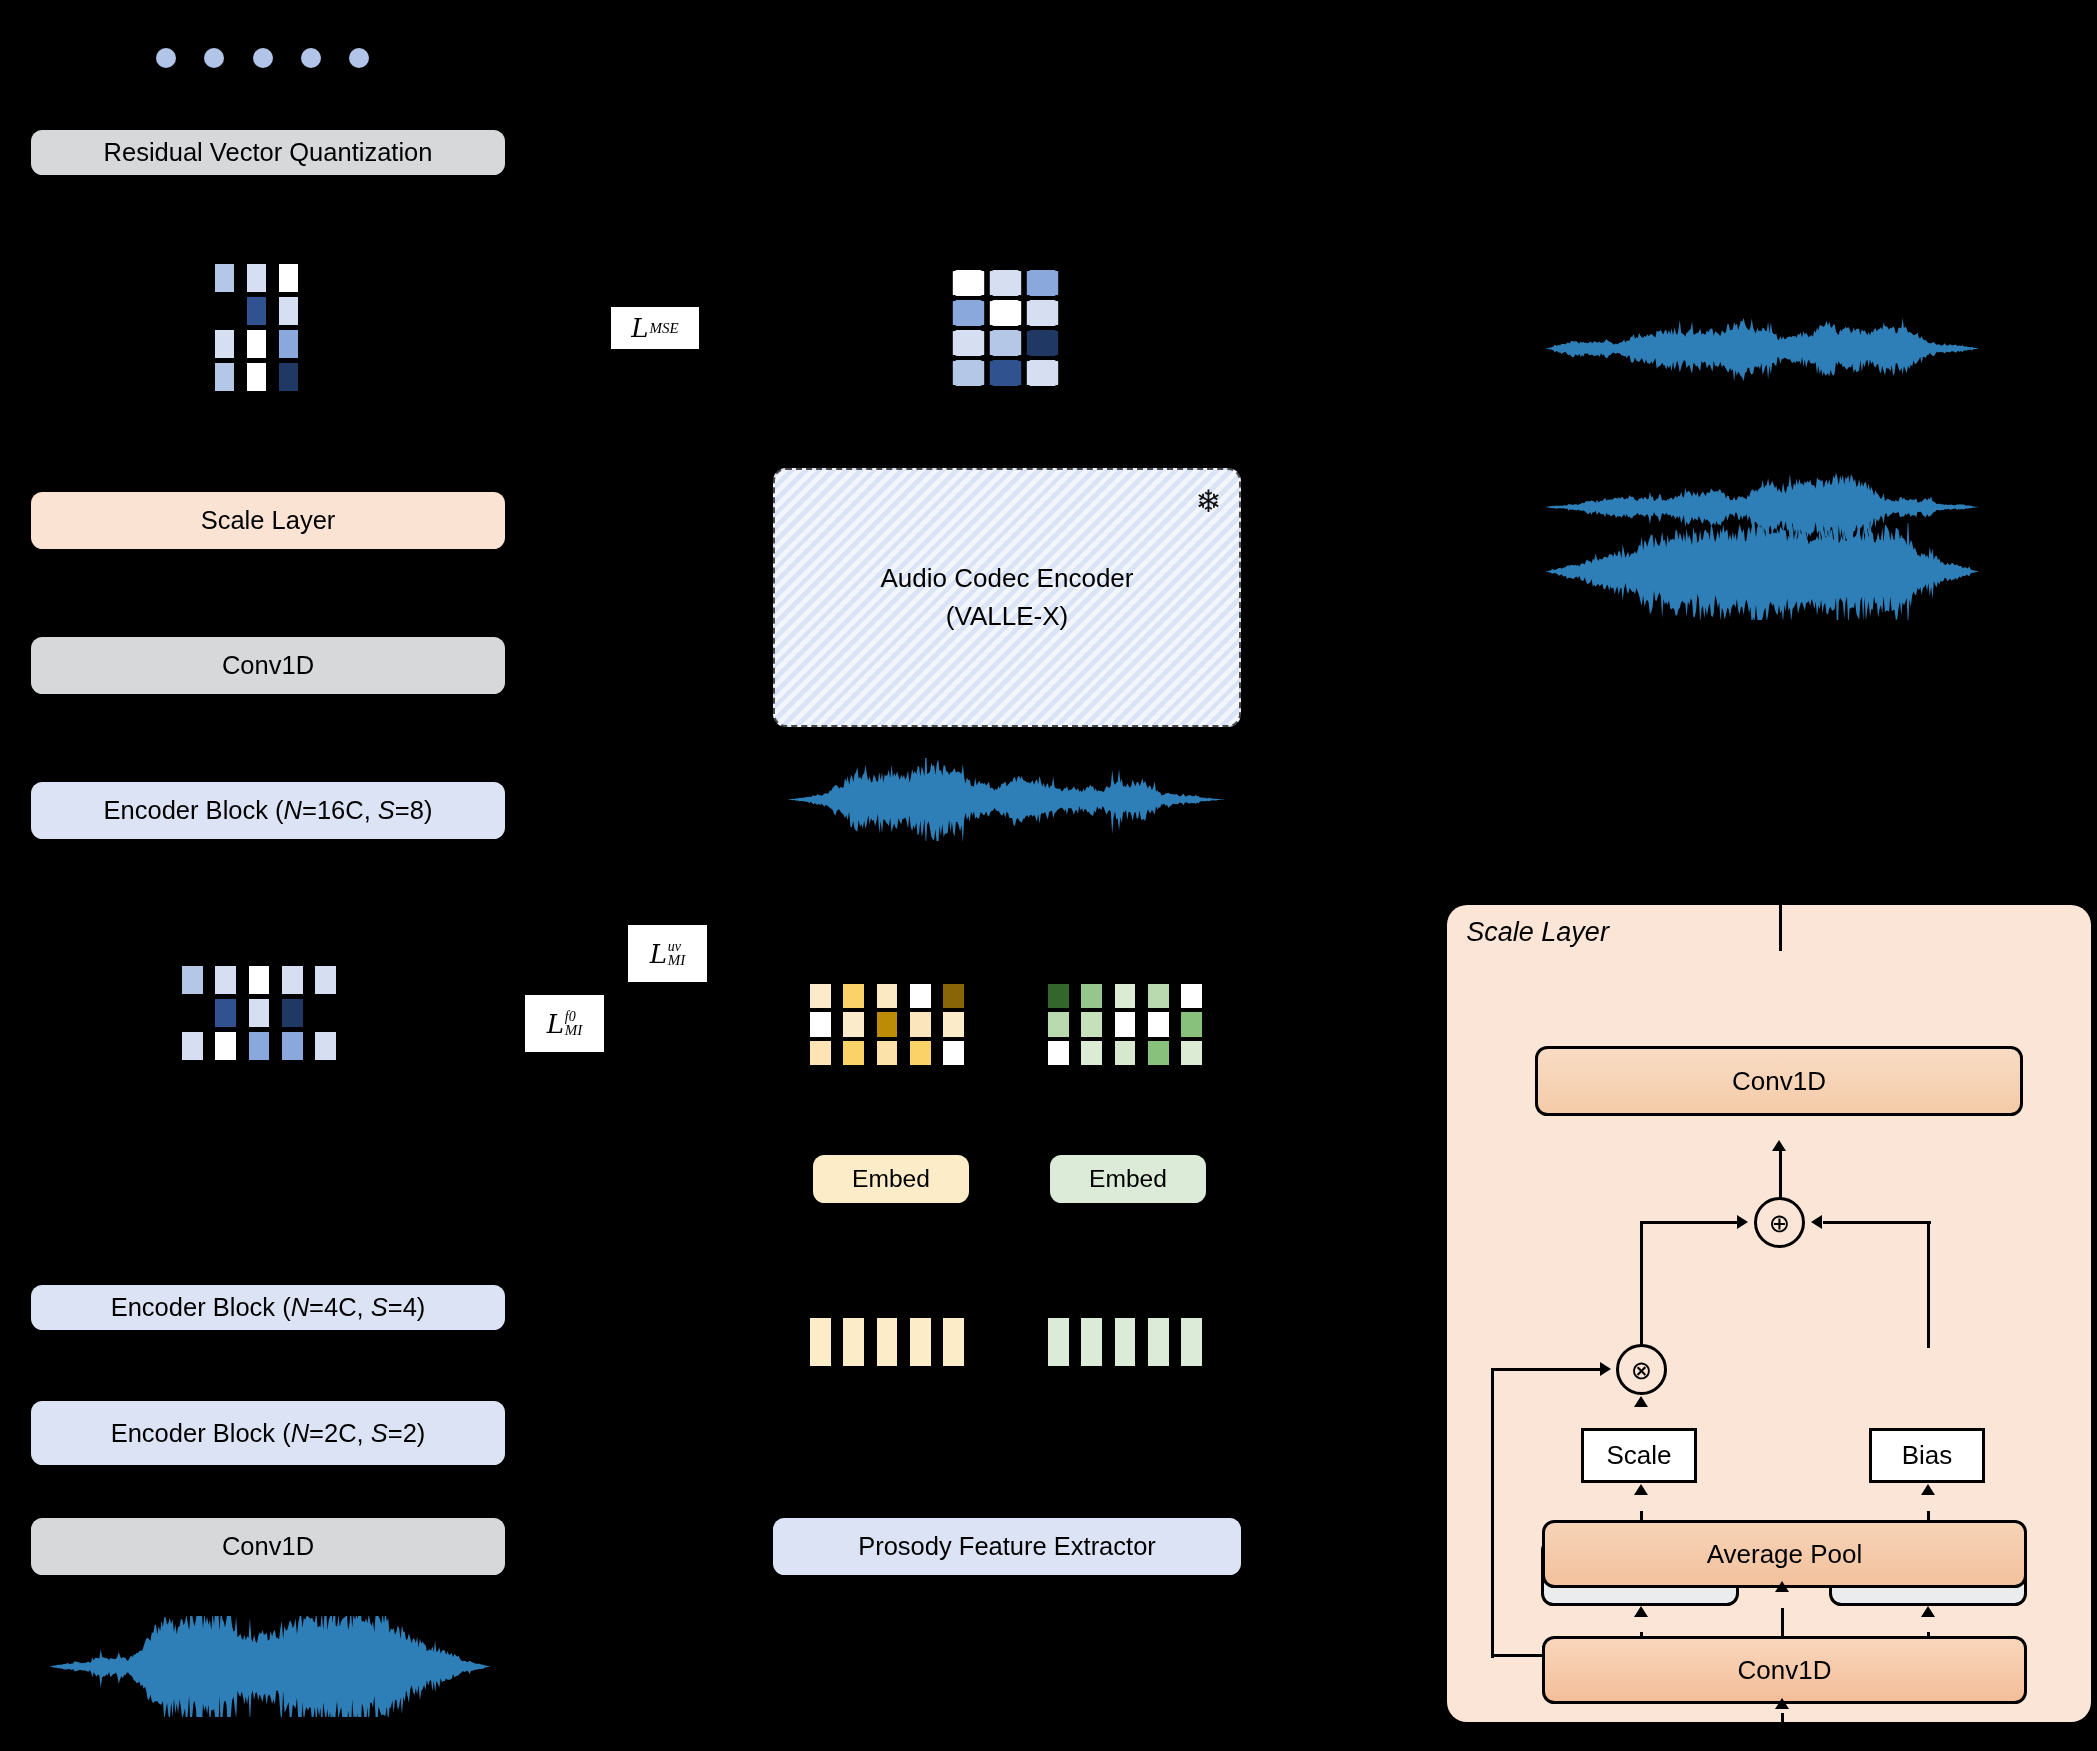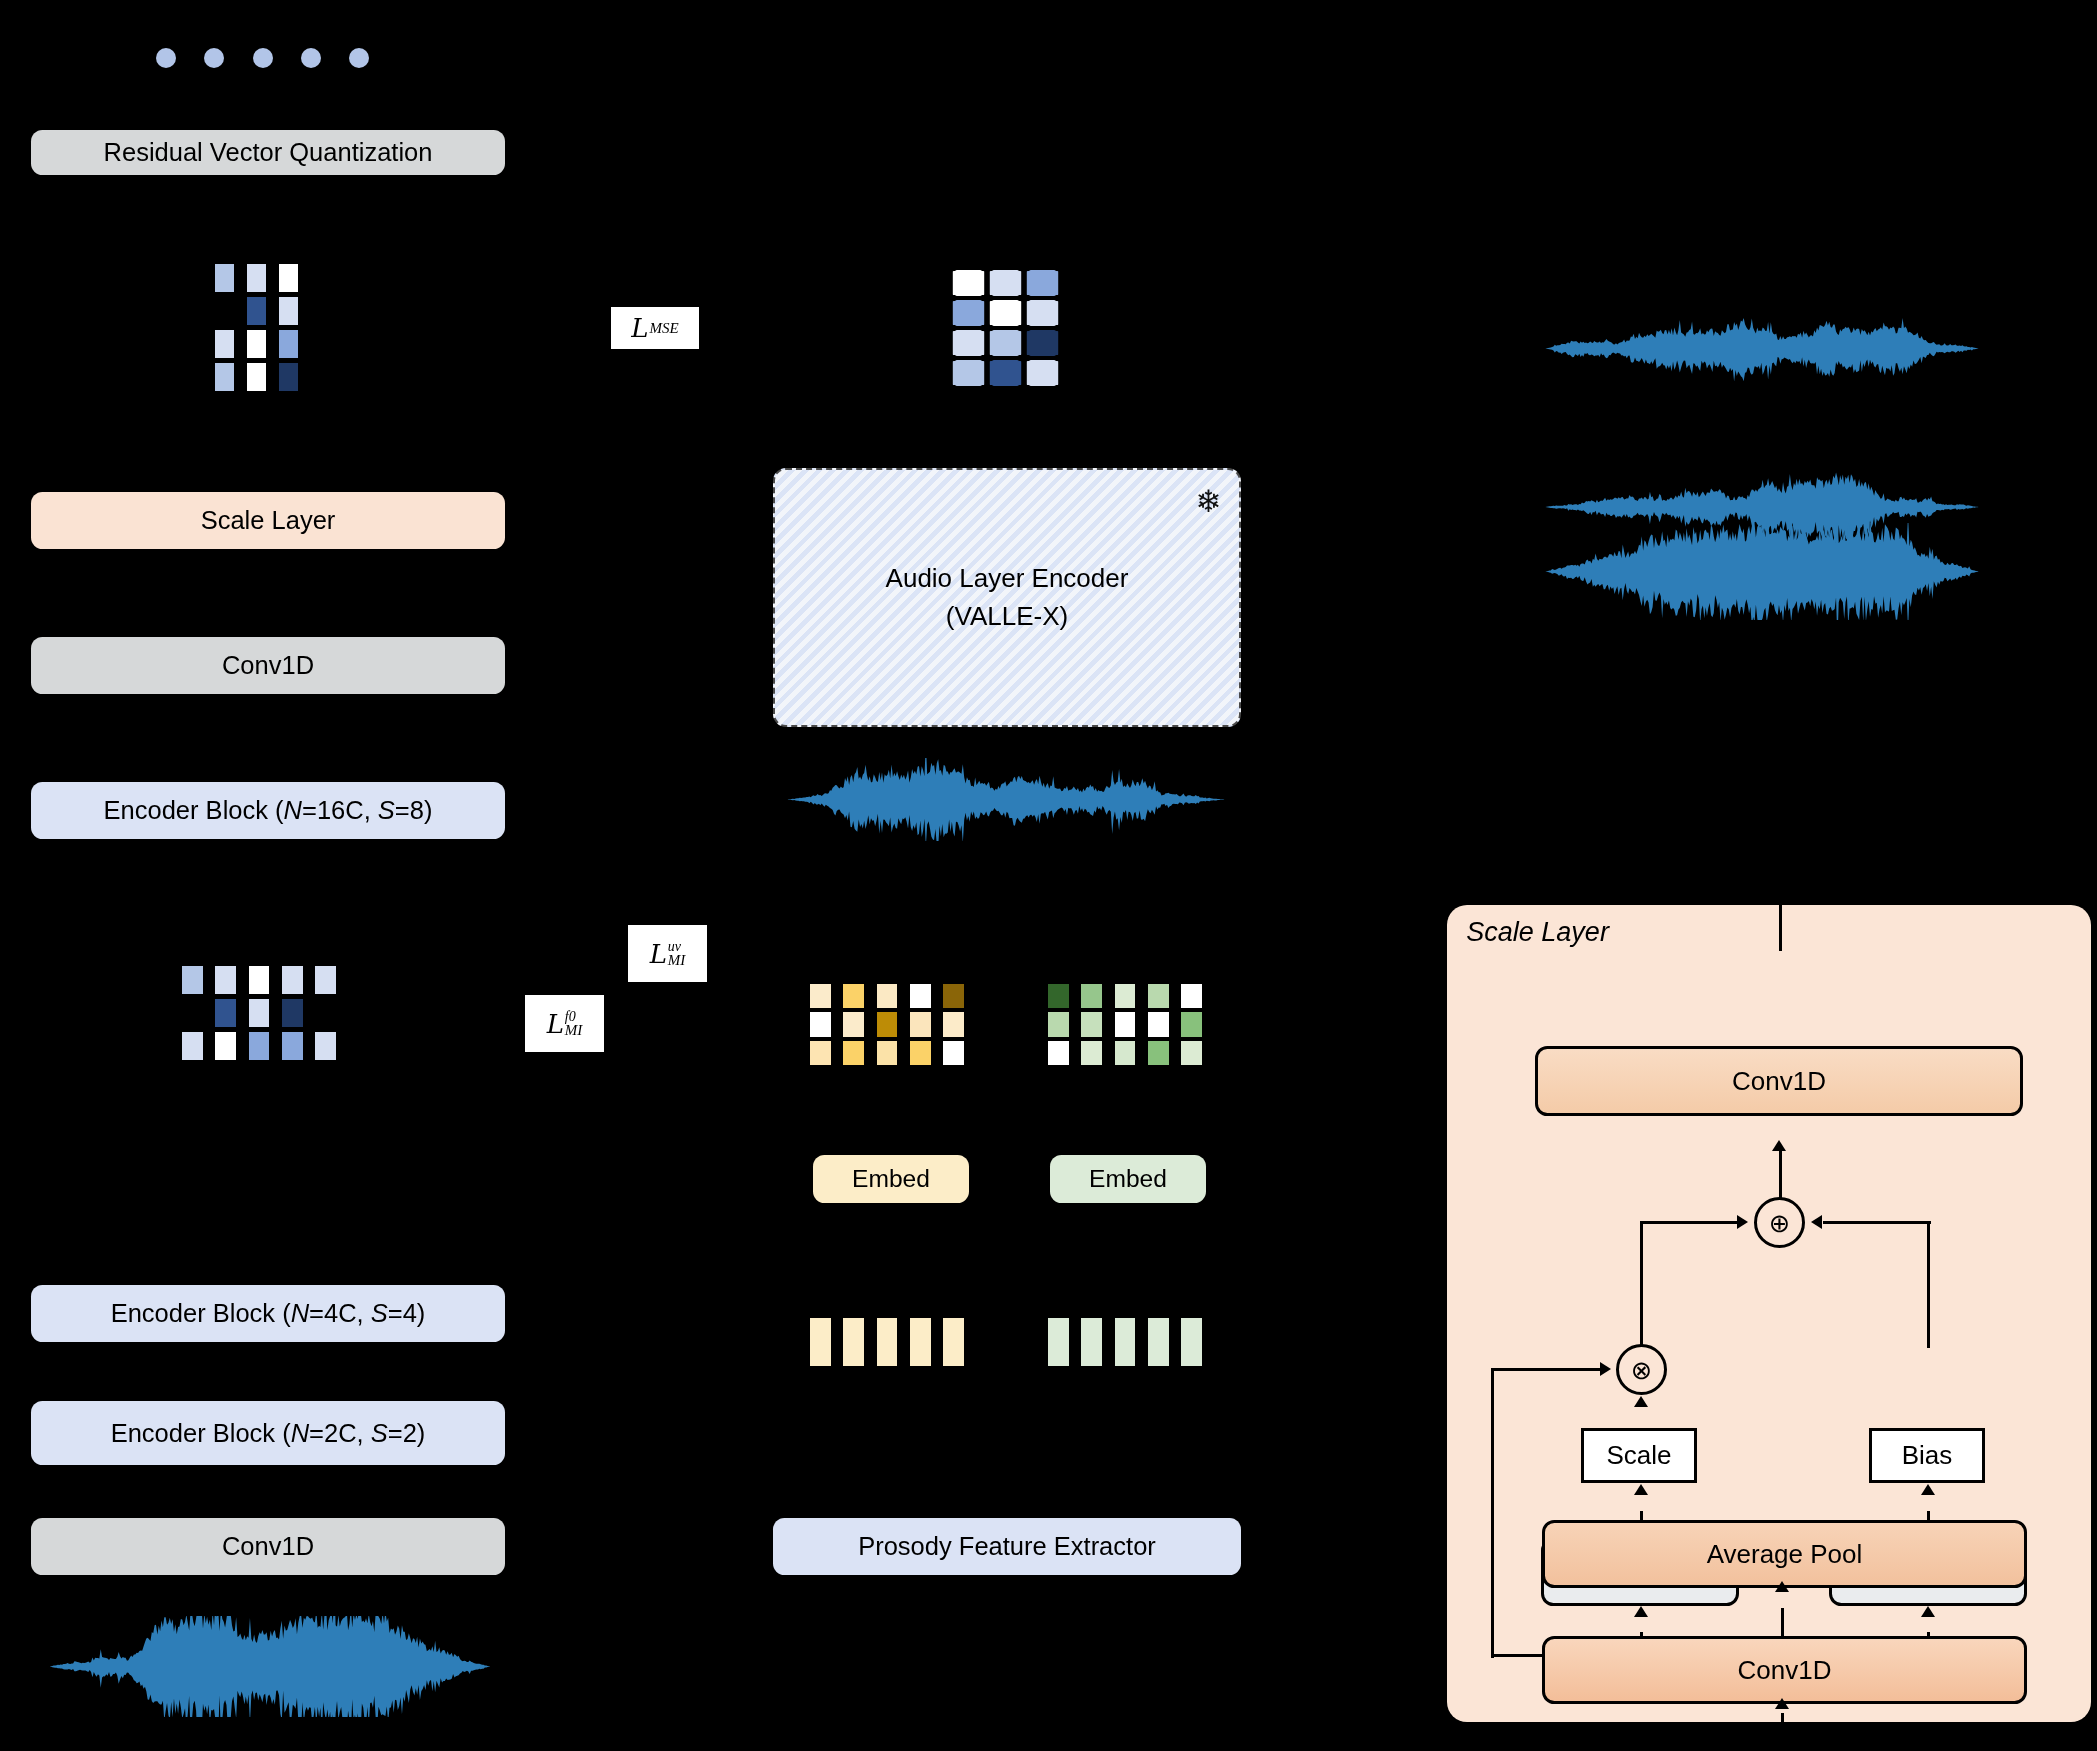--- a/index.html
+++ b/index.html
@@ -182,21 +182,21 @@
       <div class="cell" style="background: rgb(31, 56, 100);"></div>
       <div class="cell empty"></div>
       <div class="cell" style="background: rgb(214, 223, 242);"></div>
       <div class="cell" style="background: rgb(255, 255, 255);"></div>
       <div class="cell" style="background: rgb(138, 168, 220);"></div>
       <div class="cell" style="background: rgb(138, 168, 220);"></div>
       <div class="cell" style="background: rgb(214, 223, 242);"></div>
     </div>
 
 
-  <div class="box blue f58" style="left:31px; top:1285px; width:474px; height:57px;">
+  <div class="box blue f58" style="left:31px; top:1285px; width:474px; height:45px;">
     <span>Encoder Block (<i>N</i>=4C, <i>S</i>=4)</span>
   </div>
 
   <div class="box blue f58" style="left:31px; top:1401px; width:474px; height:64px;">
     <span>Encoder Block (<i>N</i>=2C, <i>S</i>=2)</span>
   </div>
 
   <div class="box gray f58" style="left:31px; top:1518px; width:474px; height:57px;">
     <span>Conv1D</span>
   </div>
@@ -222,21 +222,21 @@
       <div class="cell" style="background: rgb(214, 223, 242); border-radius: 1.8px; box-shadow: transparent 0px 0px 0px 0px inset, rgb(214, 223, 242) -3.1px 0px 0px -0.9px, rgb(214, 223, 242) 3.1px 0px 0px -0.9px;"></div>
       <div class="cell" style="background: rgb(180, 199, 231); border-radius: 1.8px; box-shadow: transparent 0px 0px 0px 0px inset, rgb(180, 199, 231) -3.1px 0px 0px -0.9px, rgb(180, 199, 231) 3.1px 0px 0px -0.9px;"></div>
       <div class="cell" style="background: rgb(31, 56, 100); border-radius: 1.8px; box-shadow: transparent 0px 0px 0px 0px inset, rgb(31, 56, 100) -3.1px 0px 0px -0.9px, rgb(31, 56, 100) 3.1px 0px 0px -0.9px;"></div>
       <div class="cell" style="background: rgb(180, 199, 231); border-radius: 1.8px; box-shadow: transparent 0px 0px 0px 0px inset, rgb(180, 199, 231) -3.1px 0px 0px -0.9px, rgb(180, 199, 231) 3.1px 0px 0px -0.9px;"></div>
       <div class="cell" style="background: rgb(48, 83, 143); border-radius: 1.8px; box-shadow: transparent 0px 0px 0px 0px inset, rgb(48, 83, 143) -3.1px 0px 0px -0.9px, rgb(48, 83, 143) 3.1px 0px 0px -0.9px;"></div>
       <div class="cell" style="background: rgb(214, 223, 242); border-radius: 1.8px; box-shadow: transparent 0px 0px 0px 0px inset, rgb(214, 223, 242) -3.1px 0px 0px -0.9px, rgb(214, 223, 242) 3.1px 0px 0px -0.9px;"></div>
     </div>
 
   <div class="hatch" style="left:773px; top:468px; width:468px; height:259px;">
     <span class="snow">❄</span>
-    <span class="f60">Audio Layer Encoder</span>
+    <span class="f60">Audio Codec Encoder</span>
     <span class="f60">(VALLE-X)</span>
   </div>
 
   <div class="wave" style="left:771px; top:758px; width:470px; height:83px;">
     <svg viewBox="0 0 1070 190" preserveAspectRatio="none">
       <path id="wv-ref" fill="#2E7EB8" d="M37.5 95.0 L40.6 94.4 L43.7 94.2 L46.8 93.9 L49.9 93.4 L53.0 93.6 L56.2 92.5 L59.3 92.0 L62.4 92.2 L65.5 91.0 L68.6 91.5 L71.8 91.2 L74.9 90.3 L78.0 90.4 L81.1 89.1 L84.2 89.4 L87.4 88.0 L90.5 89.7 L93.6 87.2 L96.7 85.0 L99.8 87.0 L103.0 85.8 L106.1 82.2 L109.2 85.4 L112.3 84.6 L115.4 86.9 L118.6 84.1 L121.7 81.5 L124.8 80.6 L127.9 81.6 L131.0 80.5 L134.2 73.6 L137.3 74.9 L140.4 68.0 L143.5 65.4 L146.6 62.0 L149.7 62.4 L152.9 67.0 L156.0 69.9 L159.1 65.5 L162.2 68.7 L165.3 66.9 L168.5 45.9 L171.6 54.5 L174.7 41.5 L177.8 61.7 L180.9 44.2 L184.1 38.8 L187.2 55.6 L190.3 37.2 L193.4 32.9 L196.5 20.8 L199.7 47.7 L202.8 42.2 L205.9 49.7 L209.0 38.5 L212.1 34.6 L215.3 15.5 L218.4 38.7 L221.5 52.1 L224.6 41.6 L227.7 56.2 L230.9 54.1 L234.0 37.1 L237.1 43.9 L240.2 52.7 L243.3 55.0 L246.5 32.3 L249.6 50.9 L252.7 32.6 L255.8 56.7 L258.9 37.4 L262.0 41.6 L265.2 38.3 L268.3 26.9 L271.4 46.8 L274.5 15.1 L277.6 43.7 L280.8 34.1 L283.9 41.5 L287.0 30.6 L290.1 41.9 L293.2 50.4 L296.4 37.6 L299.5 45.7 L302.6 38.4 L305.7 49.6 L308.8 42.6 L312.0 28.6 L315.1 56.7 L318.2 44.6 L321.3 25.0 L324.4 36.3 L327.6 29.2 L330.7 37.6 L333.8 20.2 L336.9 18.4 L340.0 42.5 L343.2 18.6 L346.3 28.0 L349.4 41.8 L352.5 -34.7 L355.6 37.1 L358.8 34.2 L361.9 31.5 L365.0 10.6 L368.1 19.7 L371.2 15.2 L374.3 38.2 L377.5 12.0 L380.6 2.9 L383.7 29.9 L386.8 27.3 L389.9 40.6 L393.1 16.2 L396.2 17.6 L399.3 30.7 L402.4 30.7 L405.5 39.1 L408.7 32.3 L411.8 33.0 L414.9 27.5 L418.0 23.4 L421.1 33.5 L424.3 31.2 L427.4 31.0 L430.5 33.5 L433.6 35.9 L436.7 14.4 L439.9 44.8 L443.0 58.4 L446.1 44.0 L449.2 50.8 L452.3 49.8 L455.5 64.0 L458.6 63.6 L461.7 66.3 L464.8 44.8 L467.9 62.5 L471.1 57.0 L474.2 51.9 L477.3 59.6 L480.4 56.4 L483.5 59.6 L486.6 57.5 L489.8 63.7 L492.9 58.7 L496.0 54.6 L499.1 69.8 L502.2 67.6 L505.4 69.2 L508.5 75.2 L511.6 70.4 L514.7 72.6 L517.8 64.0 L521.0 70.2 L524.1 60.6 L527.2 58.3 L530.3 57.8 L533.4 53.1 L536.6 65.4 L539.7 60.7 L542.8 57.9 L545.9 53.0 L549.0 55.0 L552.2 45.9 L555.3 43.1 L558.4 55.5 L561.5 44.1 L564.6 40.9 L567.8 48.3 L570.9 41.3 L574.0 50.2 L577.1 51.9 L580.2 53.4 L583.4 56.5 L586.5 55.0 L589.6 58.5 L592.7 54.2 L595.8 50.8 L598.9 61.4 L602.1 52.8 L605.2 48.1 L608.3 60.3 L611.4 40.5 L614.5 54.3 L617.7 66.0 L620.8 56.4 L623.9 68.7 L627.0 61.7 L630.1 57.3 L633.3 70.3 L636.4 62.8 L639.5 64.3 L642.6 41.6 L645.7 67.6 L648.9 69.3 L652.0 70.5 L655.1 70.4 L658.2 70.1 L661.3 76.3 L664.5 75.2 L667.6 68.4 L670.7 70.3 L673.8 64.3 L676.9 75.1 L680.1 72.5 L683.2 72.4 L686.3 69.6 L689.4 65.1 L692.5 70.5 L695.7 73.7 L698.8 68.4 L701.9 77.3 L705.0 73.7 L708.1 78.8 L711.2 69.9 L714.4 76.0 L717.5 68.7 L720.6 65.6 L723.7 68.1 L726.8 60.8 L730.0 66.5 L733.1 64.2 L736.2 75.0 L739.3 68.6 L742.4 77.5 L745.6 73.5 L748.7 76.4 L751.8 74.7 L754.9 77.5 L758.0 77.2 L761.2 69.3 L764.3 63.4 L767.4 66.9 L770.5 68.5 L773.6 62.9 L776.8 27.4 L779.9 53.1 L783.0 61.9 L786.1 56.2 L789.2 54.2 L792.4 25.1 L795.5 56.8 L798.6 47.3 L801.7 66.2 L804.8 63.1 L808.0 67.1 L811.1 57.6 L814.2 64.2 L817.3 68.8 L820.4 62.5 L823.5 49.5 L826.7 58.8 L829.8 64.9 L832.9 55.1 L836.0 54.7 L839.1 64.6 L842.3 57.1 L845.4 46.1 L848.5 58.3 L851.6 52.0 L854.7 61.7 L857.9 69.9 L861.0 62.9 L864.1 64.9 L867.2 74.0 L870.3 66.6 L873.5 53.5 L876.6 76.7 L879.7 73.8 L882.8 78.6 L885.9 78.6 L889.1 85.7 L892.2 84.9 L895.3 84.3 L898.4 80.7 L901.5 80.6 L904.7 79.3 L907.8 82.1 L910.9 82.3 L914.0 83.2 L917.1 83.2 L920.3 83.4 L923.4 82.5 L926.5 85.2 L929.6 87.3 L932.7 87.8 L935.8 84.6 L939.0 81.5 L942.1 86.5 L945.2 88.7 L948.3 85.6 L951.4 85.5 L954.6 85.4 L957.7 86.9 L960.8 87.6 L963.9 87.7 L967.0 84.7 L970.2 87.7 L973.3 87.1 L976.4 90.3 L979.5 90.2 L982.6 90.6 L985.8 91.8 L988.9 90.3 L992.0 92.6 L995.1 91.6 L998.2 91.0 L1001.4 92.3 L1004.5 92.8 L1007.6 93.2 L1010.7 93.2 L1013.8 93.2 L1017.0 93.8 L1020.1 93.8 L1023.2 94.3 L1026.3 94.4 L1029.4 94.7 L1032.5 95.0 L1032.5 95.0 L1029.4 95.3 L1026.3 95.5 L1023.2 95.6 L1020.1 96.0 L1017.0 96.1 L1013.8 97.3 L1010.7 97.1 L1007.6 96.7 L1004.5 97.4 L1001.4 97.2 L998.2 99.2 L995.1 98.7 L992.0 98.0 L988.9 99.4 L985.8 98.3 L982.6 99.1 L979.5 99.1 L976.4 99.5 L973.3 104.1 L970.2 101.8 L967.0 105.5 L963.9 103.0 L960.8 103.5 L957.7 103.2 L954.6 103.8 L951.4 104.6 L948.3 102.6 L945.2 101.3 L942.1 102.6 L939.0 108.0 L935.8 103.5 L932.7 102.6 L929.6 102.0 L926.5 105.9 L923.4 105.5 L920.3 105.2 L917.1 104.9 L914.0 105.3 L910.9 109.2 L907.8 110.5 L904.7 114.6 L901.5 107.0 L898.4 109.7 L895.3 104.6 L892.2 106.6 L889.1 105.7 L885.9 113.8 L882.8 113.2 L879.7 118.1 L876.6 110.5 L873.5 130.1 L870.3 123.7 L867.2 118.3 L864.1 126.6 L861.0 123.8 L857.9 117.1 L854.7 129.6 L851.6 144.7 L848.5 139.1 L845.4 141.3 L842.3 140.8 L839.1 119.9 L836.0 137.8 L832.9 138.8 L829.8 123.7 L826.7 125.7 L823.5 144.0 L820.4 130.7 L817.3 123.8 L814.2 123.1 L811.1 141.7 L808.0 119.1 L804.8 125.3 L801.7 122.5 L798.6 149.0 L795.5 135.2 L792.4 165.5 L789.2 137.7 L786.1 141.6 L783.0 122.2 L779.9 137.0 L776.8 173.7 L773.6 123.3 L770.5 119.1 L767.4 121.9 L764.3 129.8 L761.2 123.5 L758.0 114.2 L754.9 109.6 L751.8 120.1 L748.7 114.7 L745.6 117.6 L742.4 110.3 L739.3 125.5 L736.2 119.9 L733.1 132.7 L730.0 130.3 L726.8 128.9 L723.7 122.9 L720.6 124.6 L717.5 118.5 L714.4 116.2 L711.2 123.8 L708.1 114.8 L705.0 120.8 L701.9 109.8 L698.8 127.6 L695.7 119.2 L692.5 120.9 L689.4 130.1 L686.3 119.9 L683.2 114.4 L680.1 115.6 L676.9 114.0 L673.8 130.4 L670.7 116.8 L667.6 122.4 L664.5 115.4 L661.3 113.5 L658.2 115.1 L655.1 116.6 L652.0 119.0 L648.9 123.5 L645.7 126.6 L642.6 137.7 L639.5 120.3 L636.4 121.7 L633.3 123.9 L630.1 140.5 L627.0 132.1 L623.9 122.8 L620.8 127.2 L617.7 126.3 L614.5 127.9 L611.4 150.3 L608.3 129.0 L605.2 146.5 L602.1 135.4 L598.9 129.9 L595.8 134.3 L592.7 129.7 L589.6 130.5 L586.5 136.1 L583.4 131.0 L580.2 133.4 L577.1 138.5 L574.0 139.0 L570.9 148.3 L567.8 146.0 L564.6 142.3 L561.5 136.5 L558.4 141.2 L555.3 155.1 L552.2 154.1 L549.0 137.4 L545.9 137.2 L542.8 138.0 L539.7 126.7 L536.6 123.3 L533.4 136.9 L530.3 124.8 L527.2 131.0 L524.1 131.1 L521.0 125.9 L517.8 120.7 L514.7 122.0 L511.6 118.3 L508.5 114.6 L505.4 120.5 L502.2 120.7 L499.1 124.6 L496.0 134.0 L492.9 131.7 L489.8 122.2 L486.6 129.2 L483.5 131.0 L480.4 126.7 L477.3 124.3 L474.2 136.0 L471.1 139.7 L467.9 134.2 L464.8 139.8 L461.7 122.7 L458.6 132.1 L455.5 122.3 L452.3 145.7 L449.2 132.6 L446.1 142.8 L443.0 125.4 L439.9 141.0 L436.7 193.5 L433.6 153.9 L430.5 168.0 L427.4 155.2 L424.3 146.4 L421.1 146.2 L418.0 179.6 L414.9 171.2 L411.8 145.8 L408.7 169.6 L405.5 140.9 L402.4 170.4 L399.3 173.6 L396.2 172.8 L393.1 181.5 L389.9 150.8 L386.8 179.4 L383.7 155.0 L380.6 201.9 L377.5 198.1 L374.3 162.5 L371.2 188.5 L368.1 186.1 L365.0 179.7 L361.9 161.5 L358.8 144.6 L355.6 152.9 L352.5 202.1 L349.4 139.0 L346.3 166.7 L343.2 181.0 L340.0 143.1 L336.9 173.4 L333.8 176.6 L330.7 147.1 L327.6 162.7 L324.4 154.2 L321.3 167.3 L318.2 157.8 L315.1 130.7 L312.0 161.3 L308.8 145.5 L305.7 135.9 L302.6 140.3 L299.5 138.3 L296.4 151.8 L293.2 146.0 L290.1 138.0 L287.0 162.1 L283.9 160.1 L280.8 149.8 L277.6 157.2 L274.5 170.4 L271.4 136.2 L268.3 156.1 L265.2 150.8 L262.0 147.6 L258.9 141.3 L255.8 140.6 L252.7 171.8 L249.6 143.8 L246.5 173.4 L243.3 127.8 L240.2 144.4 L237.1 156.4 L234.0 142.3 L230.9 143.9 L227.7 138.0 L224.6 152.2 L221.5 131.1 L218.4 149.4 L215.3 162.3 L212.1 143.7 L209.0 161.3 L205.9 150.9 L202.8 158.2 L199.7 141.0 L196.5 168.7 L193.4 165.8 L190.3 161.9 L187.2 144.2 L184.1 158.8 L180.9 157.6 L177.8 122.6 L174.7 143.2 L171.6 130.2 L168.5 138.0 L165.3 129.4 L162.2 127.0 L159.1 124.1 L156.0 118.1 L152.9 118.2 L149.7 121.3 L146.6 131.5 L143.5 127.6 L140.4 119.3 L137.3 116.2 L134.2 114.6 L131.0 110.9 L127.9 109.5 L124.8 107.3 L121.7 111.6 L118.6 108.3 L115.4 104.0 L112.3 107.9 L109.2 104.8 L106.1 106.6 L103.0 106.2 L99.8 102.8 L96.7 106.6 L93.6 103.2 L90.5 100.0 L87.4 103.4 L84.2 101.0 L81.1 100.4 L78.0 100.4 L74.9 99.1 L71.8 99.0 L68.6 98.2 L65.5 99.1 L62.4 98.1 L59.3 97.9 L56.2 97.4 L53.0 96.3 L49.9 97.0 L46.8 96.3 L43.7 95.8 L40.6 95.5 L37.5 95.0 Z"></path>
     </svg>
   </div>
 
   <div class="loss" style="left:628px; top:925px; width:79px; height:57px;">

